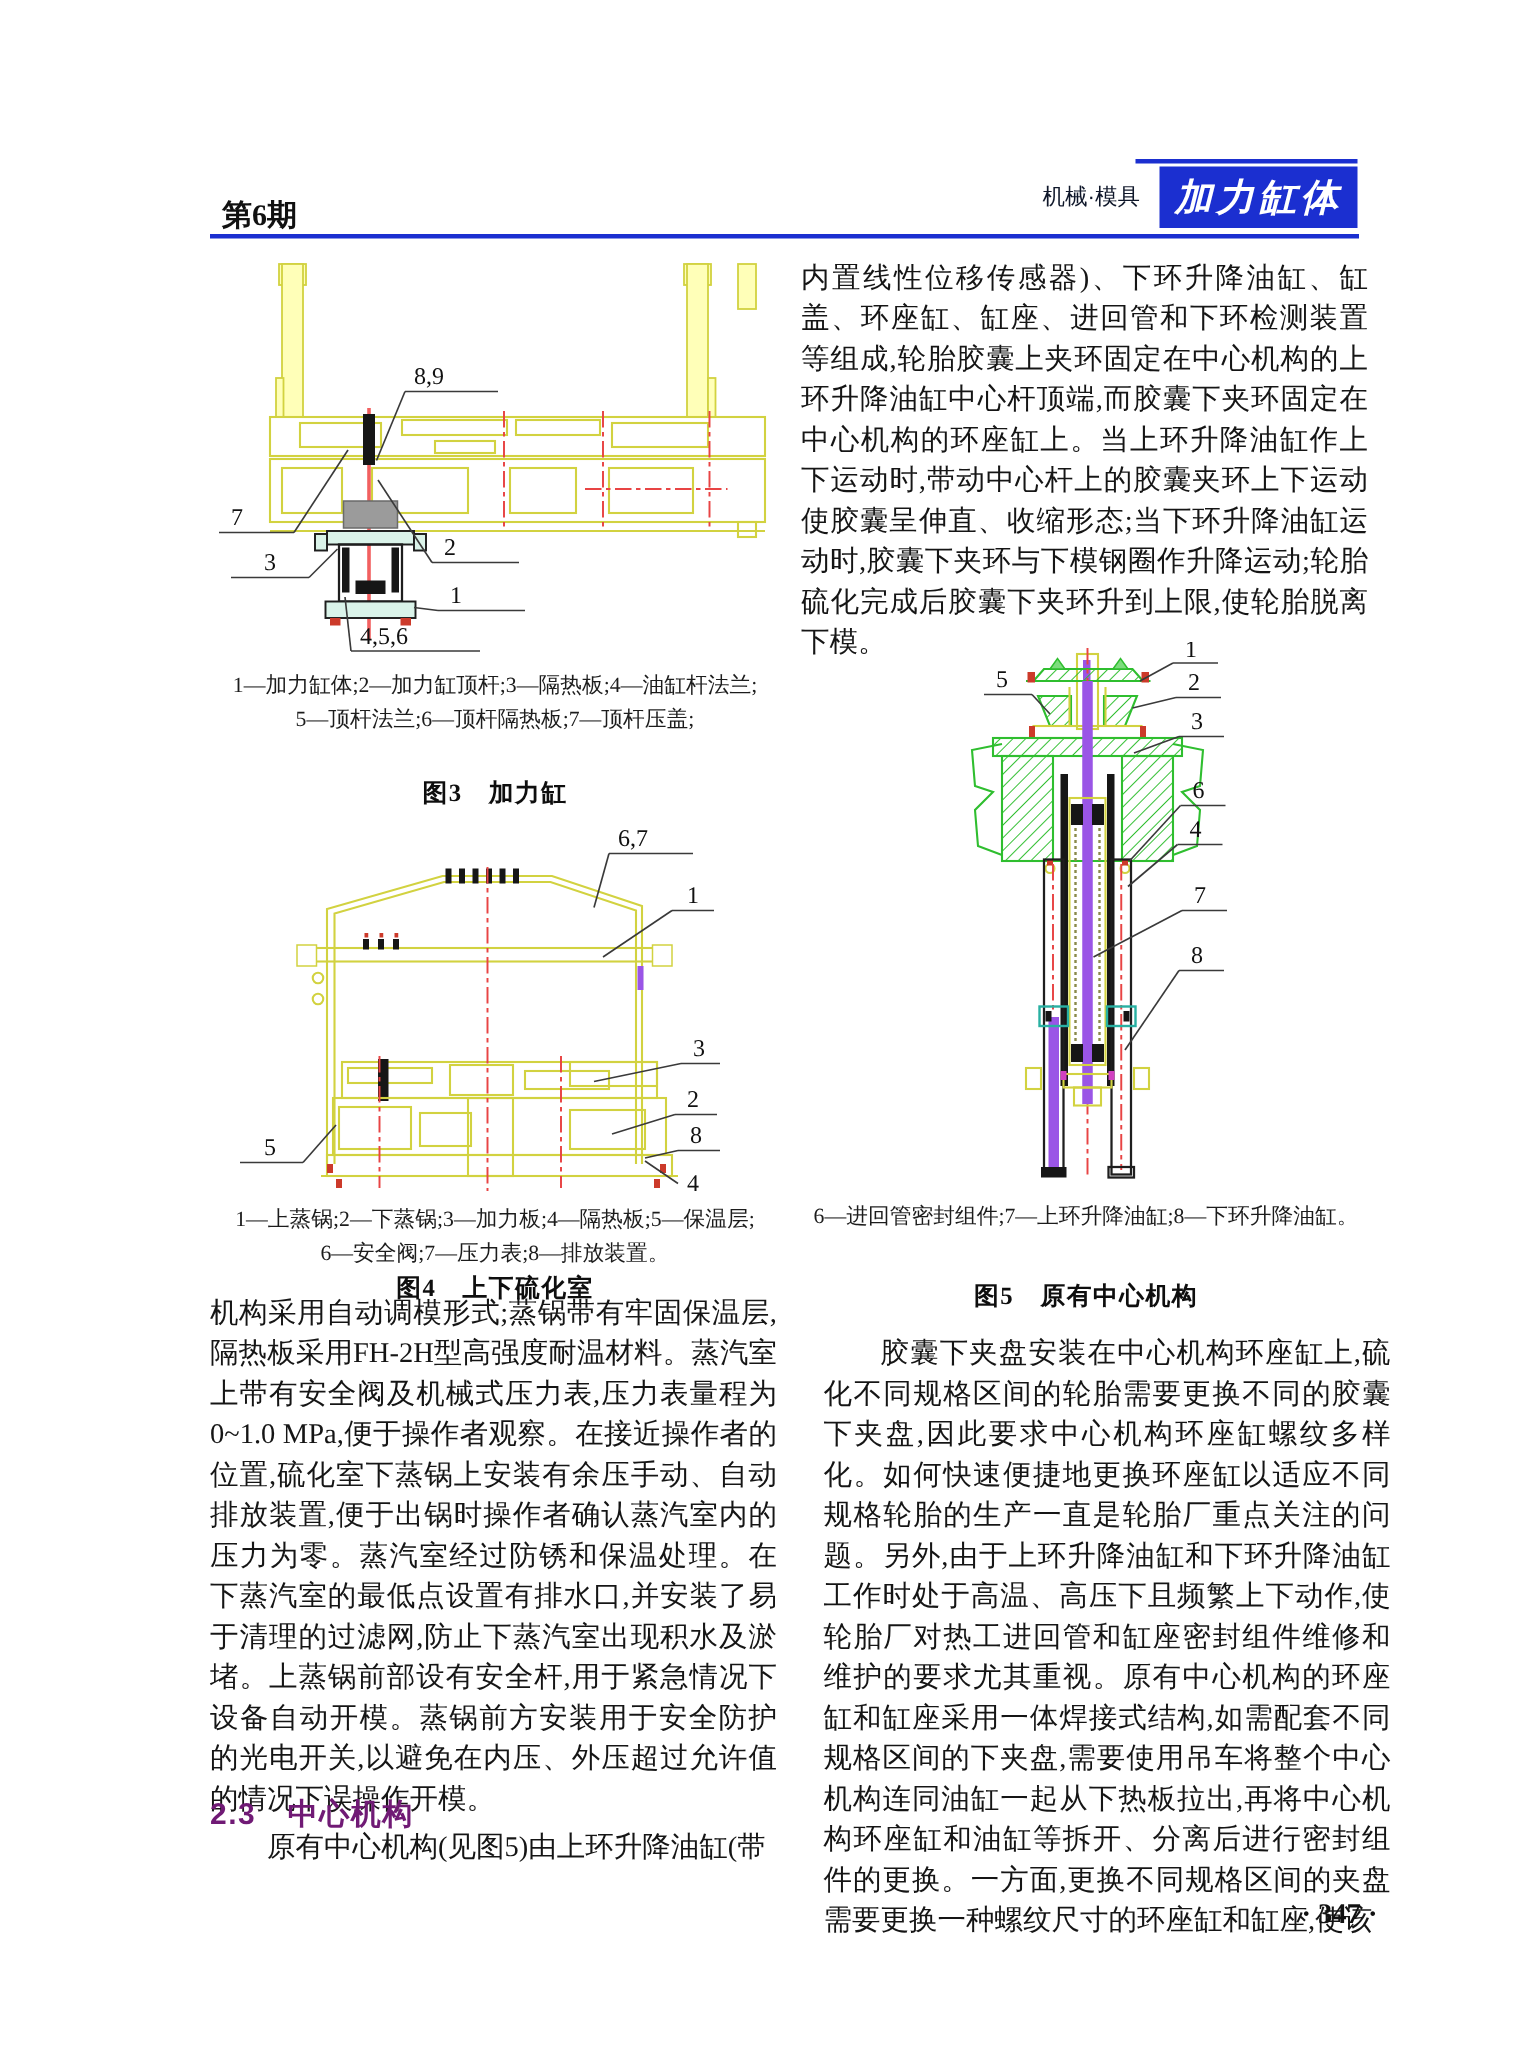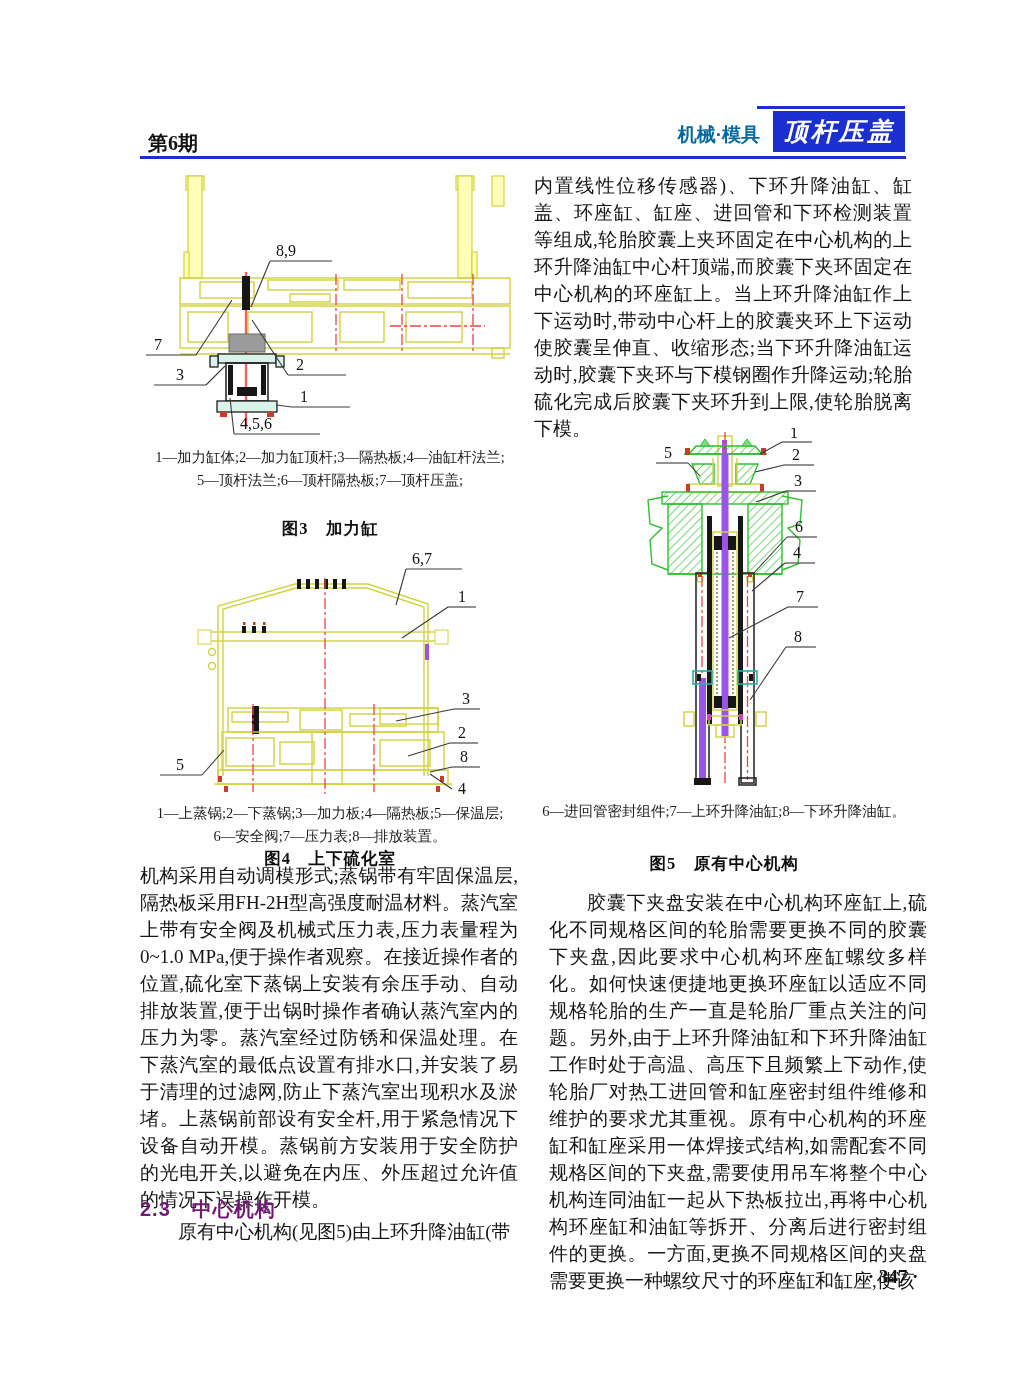--- a/index.html
+++ b/index.html
@@ -1,20 +1,20 @@
 <!DOCTYPE html>
 <html><head>
 <meta charset="utf-8">
 <style>
   html,body{margin:0;padding:0;background:#ffffff;}
   body{width:1020px;height:1375px;position:relative;font-family:"Liberation Serif","DejaVu Serif",serif;color:#141414;overflow:hidden;}
   .abs{position:absolute;}
   
   .issue{left:148px;top:118px;font-size:20px;font-weight:bold;color:#111;margin-top:12px;}
-  .section-label{left:660px;top:122px;width:100px;text-align:right;font-size:19px;font-weight:bold;color:#0369a1;font-family:"Liberation Sans","DejaVu Sans",sans-serif;}
+  .section-label{left:660px;top:122px;width:100px;text-align:right;font-size:15px;font-weight:normal;color:#0f172a;font-family:"Liberation Sans","DejaVu Sans",sans-serif;}
   .journal-badge{left:773px;top:111px;width:132px;height:41px;background:#1b2fd0;display:flex;align-items:center;justify-content:center;}
   .journal-badge span{color:#ffffff;font-size:25px;font-weight:bold;font-style:italic;letter-spacing:3px;font-family:"Liberation Serif",serif;}
   .badge-topline{left:757px;top:106px;width:148px;height:3px;background:#1b2fd0;}
   .header-rule{left:140px;top:156px;width:766px;height:3px;background:#1b2fd0;}
   
   .para{width:378px;text-align:justify;font-size:19px;line-height:27px;color:#151515;}
   .indent{text-indent:2em;}
   .legend{width:380px;text-align:center;font-size:14.5px;line-height:23px;color:#1c1c1c;}
   .figcap{width:380px;text-align:center;font-size:16.5px;font-weight:bold;color:#0e0e0e;letter-spacing:1px;}
   .heading{font-size:20px;font-weight:bold;color:#701a75;font-family:Liberation Sans, sans-serif;letter-spacing:1px;}
@@ -37,21 +37,21 @@
   .mag{fill:#d040c0;stroke:none;}
   .tex{stroke:#8a8a4a;stroke-width:1.6;stroke-dasharray:2 2;fill:none;}
 </style>
 </head>
 <body>
 
 <div class="abs issue">第6期</div>
 <div class="abs section-label">机械·模具</div>
 <div class="abs badge-topline"></div>
 <div class="abs journal-badge">
-  <span>顶杆压盖</span>
+  <span>加力缸体</span>
 </div>
 <div class="abs header-rule"></div>
 
 <svg class="abs" style="left:140px;top:168px;" width="380" height="272" viewBox="0 0 380 272">
   <g>
     <rect class="ylf" x="46" y="8" width="18" height="14"></rect>
     <rect class="ylf" x="48" y="8" width="14" height="102"></rect>
     <rect class="ylf" x="44" y="84" width="5" height="26"></rect>
     <rect class="ylf" x="316" y="8" width="18" height="14"></rect>
     <rect class="ylf" x="318" y="8" width="14" height="102"></rect>

